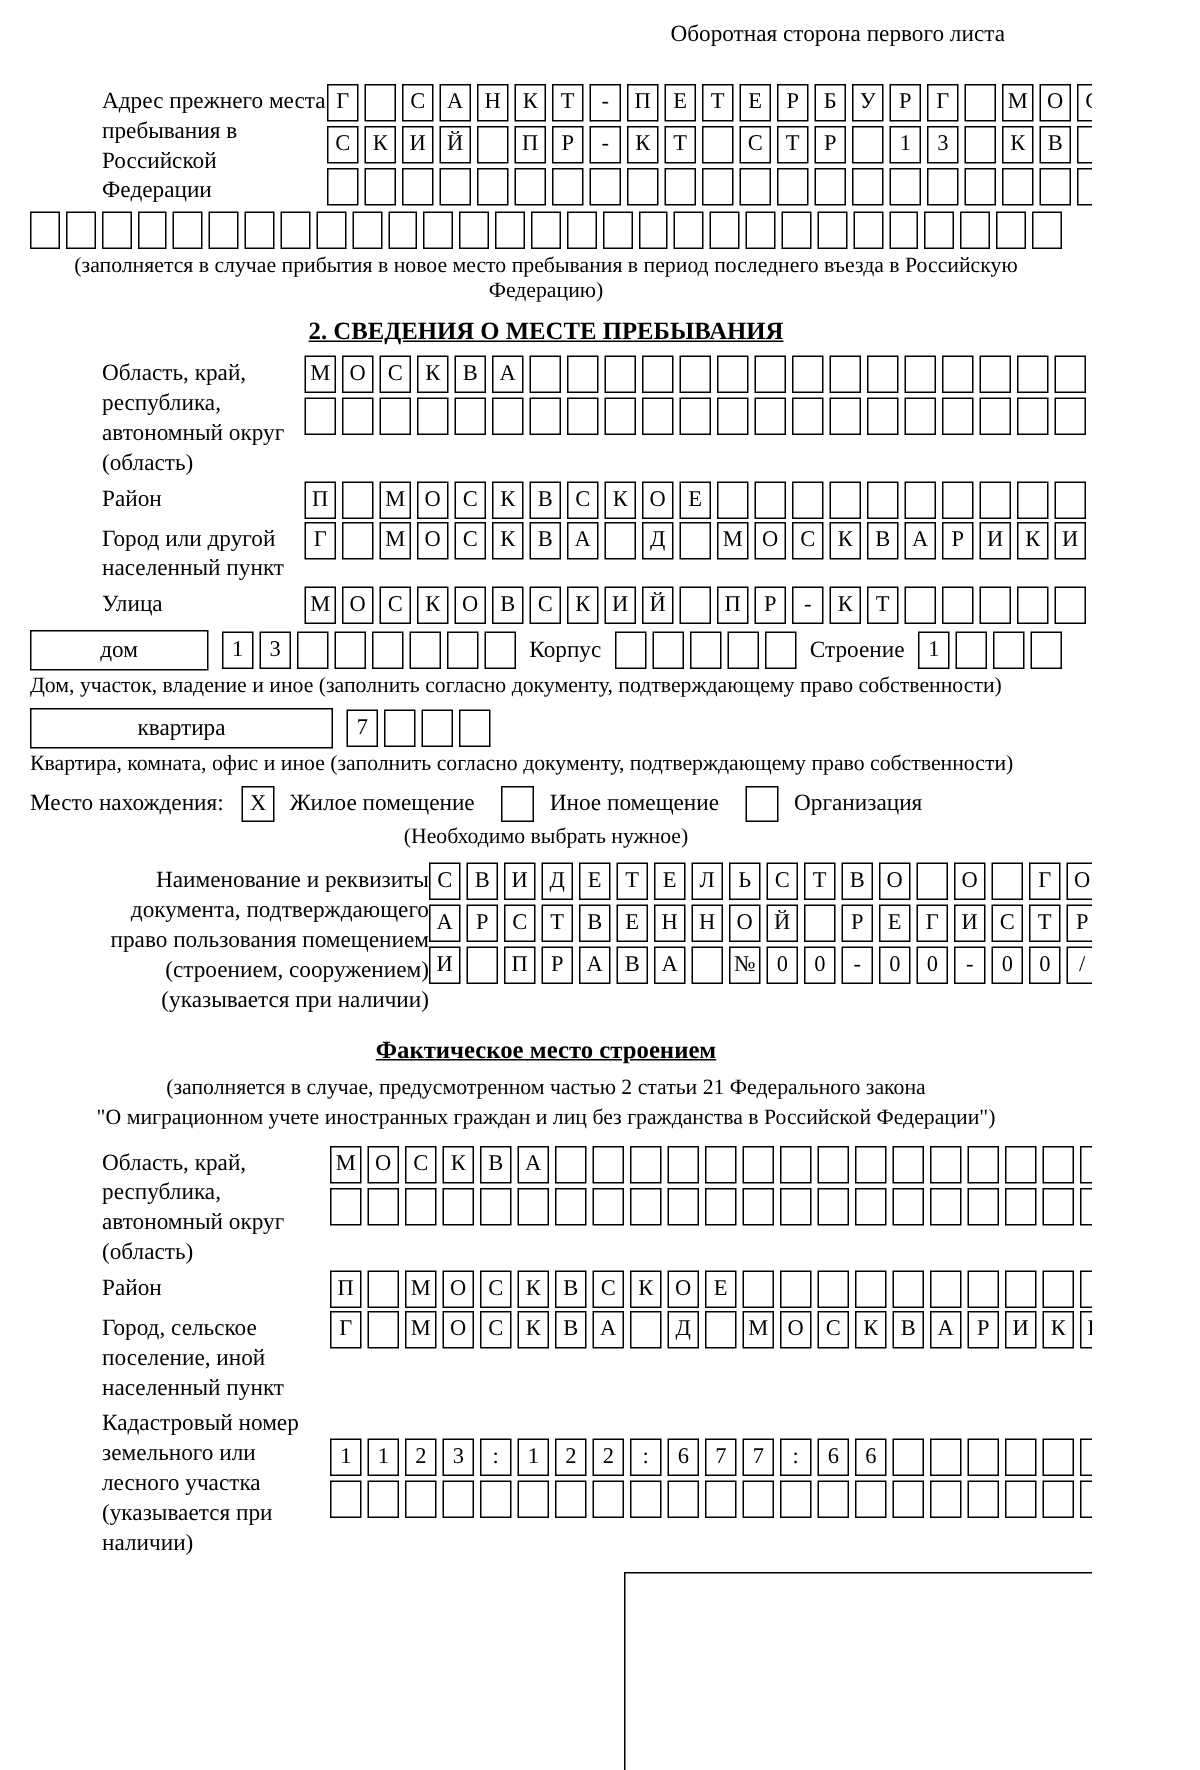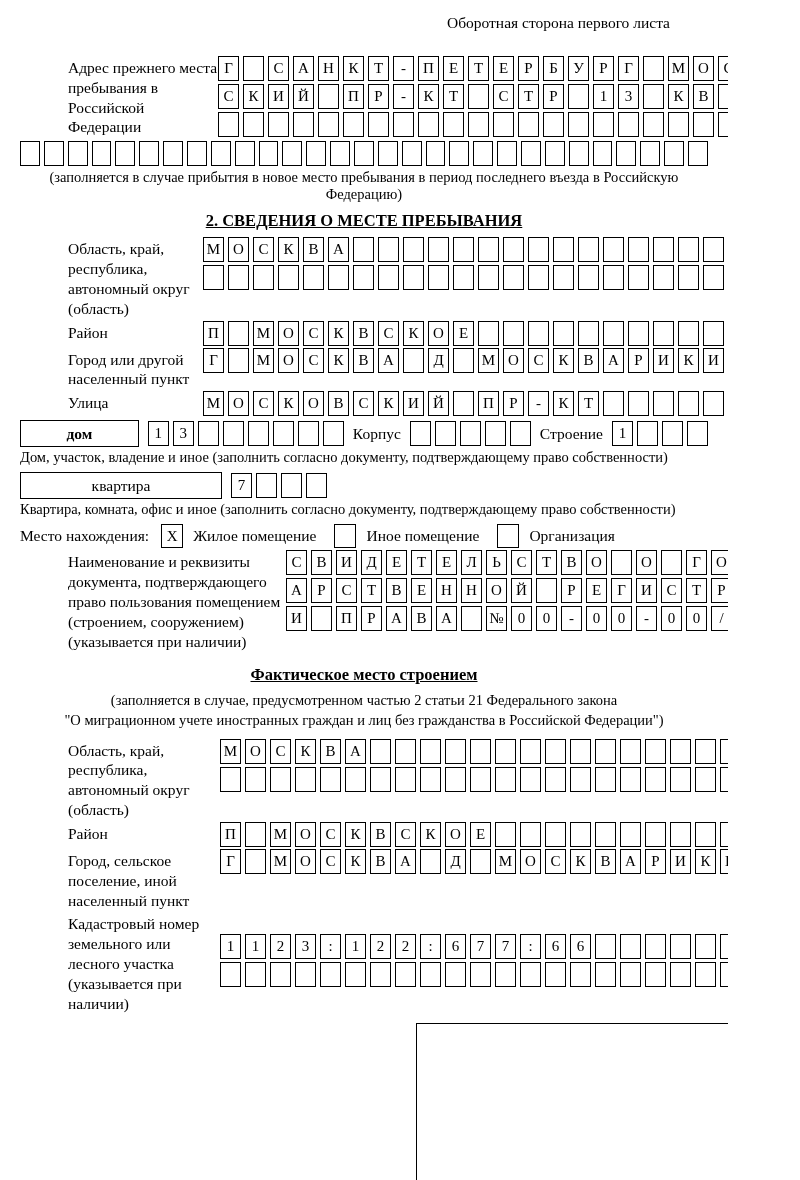--- a/index.html
+++ b/index.html
@@ -13,41 +13,41 @@
     overflow:hidden;
     background:#fff;
   }
   .top-note { text-align:right; padding-right:38px; font-size:15.5px; margin-bottom:24px; }
 
   .field { display:flex; align-items:flex-start; margin-bottom:2px;margin-left:48px; }
   .label { font-size:15.5px; line-height:1.28; flex:0 0 auto; padding-top:2px; }
   .w150 { width:150px; }
   .w135 { width:135px; }
   .w152 { width:152px; }
-  .w215 { width:218px; }
+  .w215 { width:218px;text-align:right; }
   .rows { display:flex; flex-direction:column; gap:3px; }
 
   .cells { display:flex; gap:4px; flex:0 0 auto; }
   .cell {
     width:21px; height:25px; box-sizing:border-box;
     border:1.5px solid #000;
     display:flex; align-items:center; justify-content:center;
     font-size:15px; line-height:1;
   }
   .fullrow { margin:4px 0 2px 0; }
 
   .note { font-size:14.5px; text-align:center; margin:3px 0 6px 0; }
   .sec-title { font-size:16.5px; font-weight:bold; text-align:center; margin:8px 0 6px 0;text-decoration:underline; }
 
   .house-row { display:flex; align-items:center; gap:9px; margin:4px 0 2px 0; }
   .big-box {
     height:27px; box-sizing:border-box; border:1.5px solid #000;
     display:flex; align-items:center; justify-content:center; font-size:15.5px;
   }
-  .bw160 { width:162px;font-weight:bold; }
+  .bw160 { width:162px; }
   .bw200 { width:202px; }
   .inline-label { font-size:15.5px; }
   .small-note { font-size:14.5px; text-align:left; margin:2px 0 6px 0; }
 
   .stay-row { display:flex; align-items:center; margin:6px 0 2px 0; font-size:15.5px; }
   .checkbox {
     width:22px; height:24px; box-sizing:border-box; border:1.5px solid #000;
     display:flex; align-items:center; justify-content:center;
     font-size:15px; margin:0 10px 0 12px; flex:0 0 auto;
   }
@@ -375,20 +375,21 @@
 
   <div class="stay-row">
     <span>Место нахождения:</span>
     <span class="checkbox">X</span>
     <span class="opt-gap">Жилое помещение</span>
     <span class="checkbox"></span>
     <span class="opt-gap">Иное помещение</span>
     <span class="checkbox"></span>
     <span class="opt-gap">Организация</span>
   </div>
+  <div class="center-note">(Необходимо выбрать нужное)</div>
 
   <div class="field">
     <div class="label w215">Наименование и реквизиты документа, подтверждающего право пользования помещением (строением, сооружением) (указывается при наличии)</div>
     <div class="rows">
       <div class="cells">
           <div class="cell">С</div>
           <div class="cell">В</div>
           <div class="cell">И</div>
           <div class="cell">Д</div>
           <div class="cell">Е</div>

